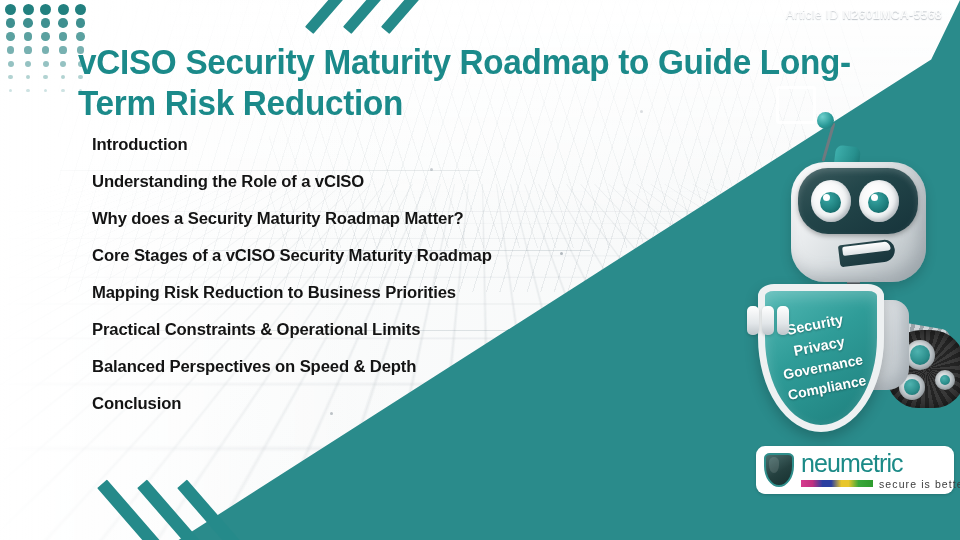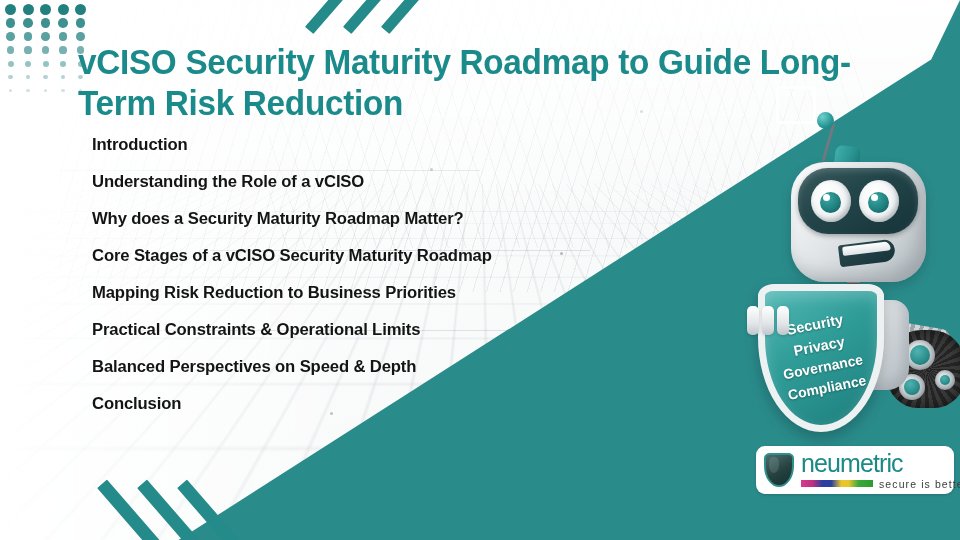--- a/index.html
+++ b/index.html
@@ -356,20 +356,24 @@
     <div class="st" style="left:44px; top:-10px;"></div>
     <div class="st" style="left:82px; top:-10px;"></div>
   </div>
 
   <div class="stripes stripes-bot">
     <div class="st" style="left:2px;  top:4px;"></div>
     <div class="st" style="left:42px; top:4px;"></div>
     <div class="st" style="left:82px; top:4px;"></div>
   </div>
 
+  <div class="article-id">
+    <span class="lbl">Article ID</span>
+    <span class="val">N2601MCA-5568</span>
+  </div>
 
   <div class="title">vCISO Security Maturity Roadmap to Guide Long-Term Risk Reduction</div>
 
   <div class="toc" id="tocList">
       <div class="toc-item">Introduction</div>
       <div class="toc-item">Understanding the Role of a vCISO</div>
       <div class="toc-item">Why does a Security Maturity Roadmap Matter?</div>
       <div class="toc-item">Core Stages of a vCISO Security Maturity Roadmap</div>
       <div class="toc-item">Mapping Risk Reduction to Business Priorities</div>
       <div class="toc-item">Practical Constraints &amp; Operational Limits</div>

